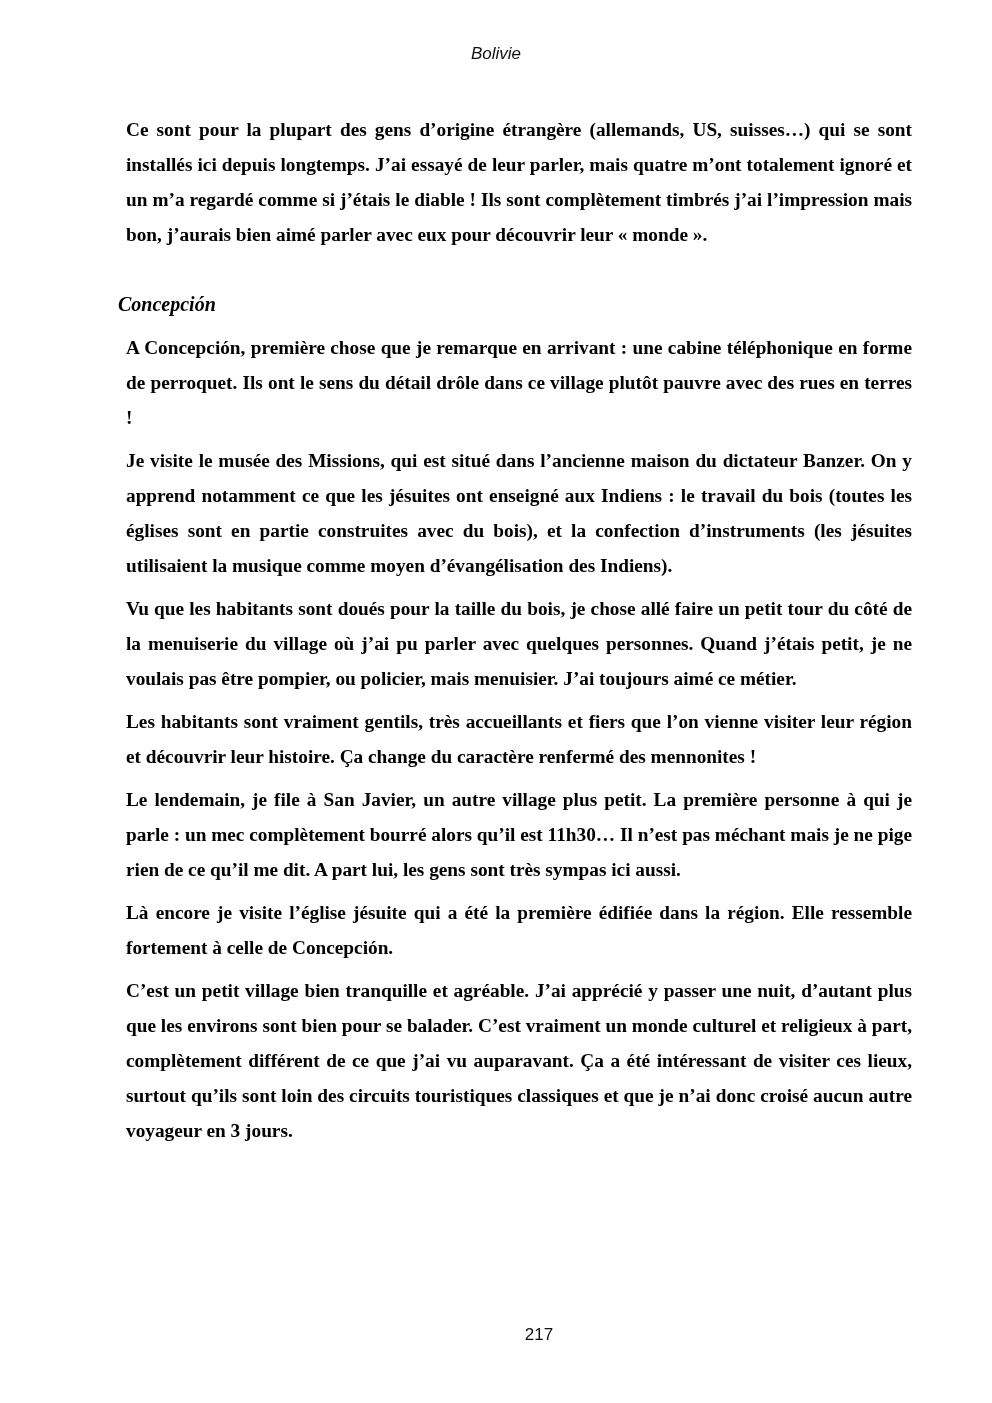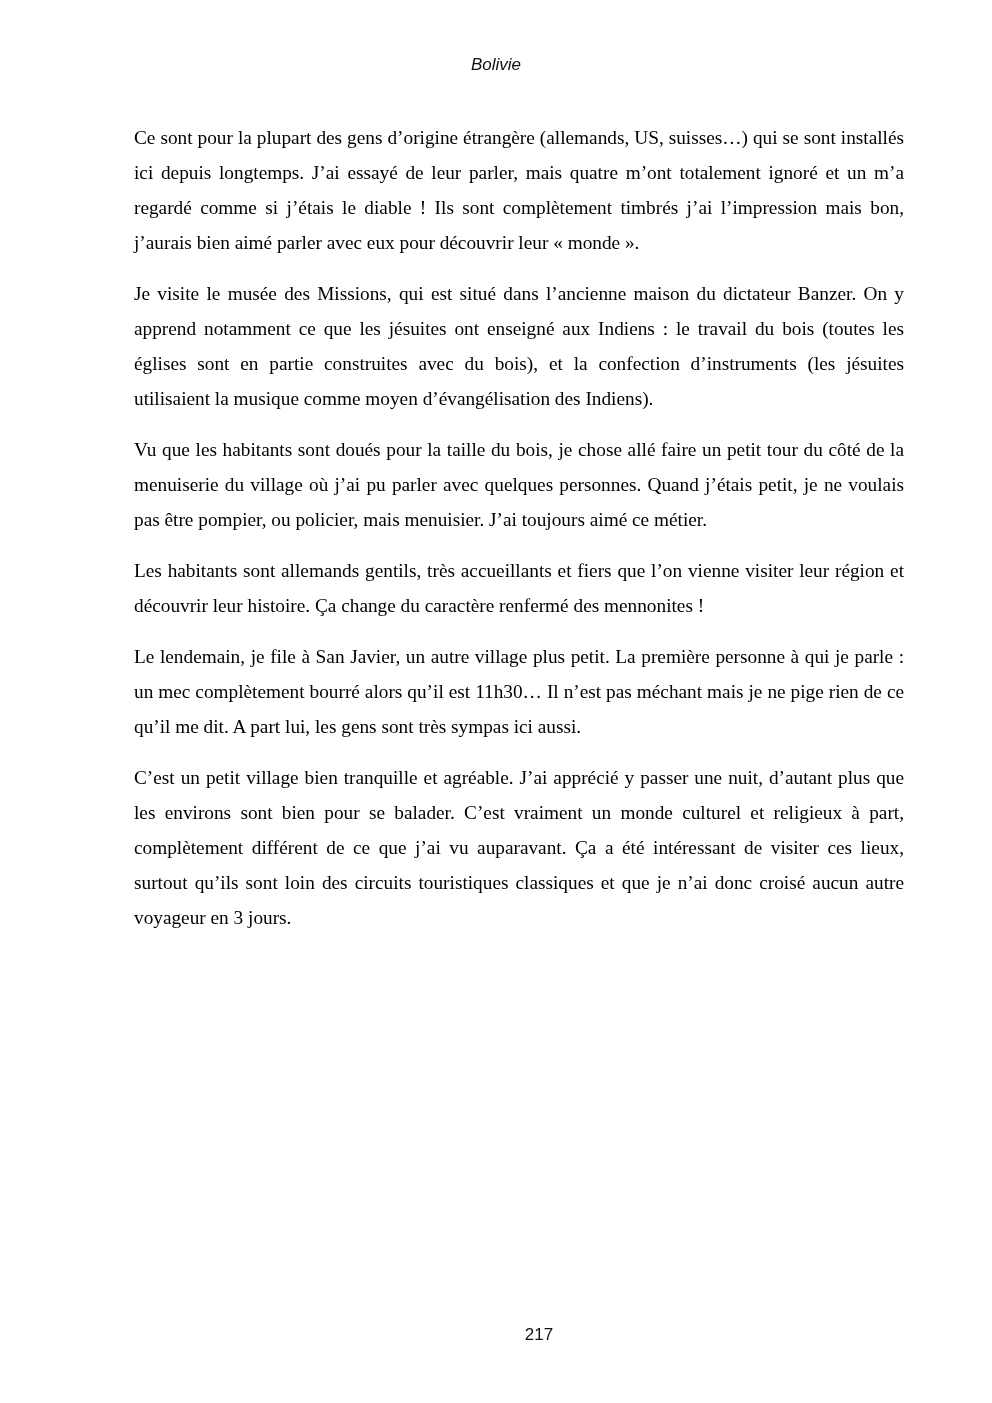--- a/index.html
+++ b/index.html
@@ -7,40 +7,40 @@
     width: 992px;
     height: 1403px;
     background: #ffffff;
     color: #000000;
     position: relative;
     overflow: hidden;
     font-family: "Liberation Serif", serif;
   }
   .running-header {
     position: absolute;
-    top: 55px;
+    top: 44px;
     left: 0;
     width: 100%;
     text-align: center;
     font-family: "Liberation Sans", sans-serif;
     font-style: italic;
     font-size: 17px;
     color: #111111;
   }
   .content {
     position: absolute;
     top: 104px;
     left: 118px;
     width: 802px;
     font-size: 19.3px;
     line-height: 35px;
     text-align: justify;
     text-justify: inter-word;
   }
-  .content p { margin: 16px; }
+  .content p { margin: 8px; font-weight: bold; }
   .section-heading {
     font-family: "Liberation Serif", serif;
     font-size: 20px;
     font-weight: bold;
     font-style: italic;
     margin: 35px 0 0 0;
     line-height: 35px;
     text-align: left;
   }
   .page-number {
@@ -58,30 +58,33 @@
 </head>
 <body>
 
 <div class="running-header">Bolivie</div>
 
 <div class="content">
 
   <p>Ce sont pour la plupart des gens d’origine étrangère (allemands, US, suisses…) qui se sont installés ici depuis longtemps. J’ai essayé de leur parler, mais quatre m’ont totalement ignoré et un m’a regardé comme si j’étais le diable ! Ils sont complètement timbrés j’ai l’impression mais bon, j’aurais bien aimé parler avec eux pour découvrir leur « monde ».</p>
 
 
+  <h2 class="section-heading">Concepción</h2>
 
+  <p>A Concepción, première chose que je remarque en arrivant : une cabine téléphonique en forme de perroquet. Ils ont le sens du détail drôle dans ce village plutôt pauvre avec des rues en terres !</p>
 
   <p>Je visite le musée des Missions, qui est situé dans l’ancienne maison du dictateur Banzer. On y apprend notamment ce que les jésuites ont enseigné aux Indiens : le travail du bois (toutes les églises sont en partie construites avec du bois), et la confection d’instruments (les jésuites utilisaient la musique comme moyen d’évangélisation des Indiens).</p>
 
 
   <p>Vu que les habitants sont doués pour la taille du bois, je chose allé faire un petit tour du côté de la menuiserie du village où j’ai pu parler avec quelques personnes. Quand j’étais petit, je ne voulais pas être pompier, ou policier, mais menuisier. J’ai toujours aimé ce métier.</p>
 
-  <p>Les habitants sont allemands gentils, très accueillants et fiers que l’on vienne visiter leur région et découvrir leur histoire. Ça change du caractère renfermé des mennonites !</p>
+  <p>Les habitants sont vraiment gentils, très accueillants et fiers que l’on vienne visiter leur région et découvrir leur histoire. Ça change du caractère renfermé des mennonites !</p>
 
 
   <p>Le lendemain, je file à San Javier, un autre village plus petit. La première personne à qui je parle : un mec complètement bourré alors qu’il est 11h30… Il n’est pas méchant mais je ne pige rien de ce qu’il me dit. A part lui, les gens sont très sympas ici aussi.</p>
 
+  <p>Là encore je visite l’église jésuite qui a été la première édifiée dans la région. Elle ressemble fortement à celle de Concepción.</p>
 
   <p>C’est un petit village bien tranquille et agréable. J’ai apprécié y passer une nuit, d’autant plus que les environs sont bien pour se balader. C’est vraiment un monde culturel et religieux à part, complètement différent de ce que j’ai vu auparavant. Ça a été intéressant de visiter ces lieux, surtout qu’ils sont loin des circuits touristiques classiques et que je n’ai donc croisé aucun autre voyageur en 3 jours.</p>
 
 </div>
 
 <div class="page-number">217</div>
 
 </body></html>

